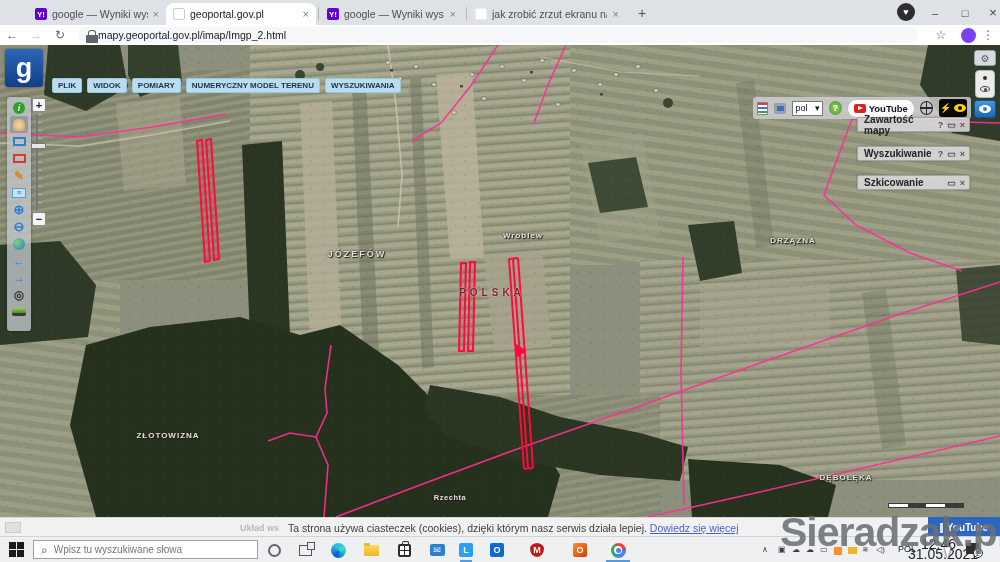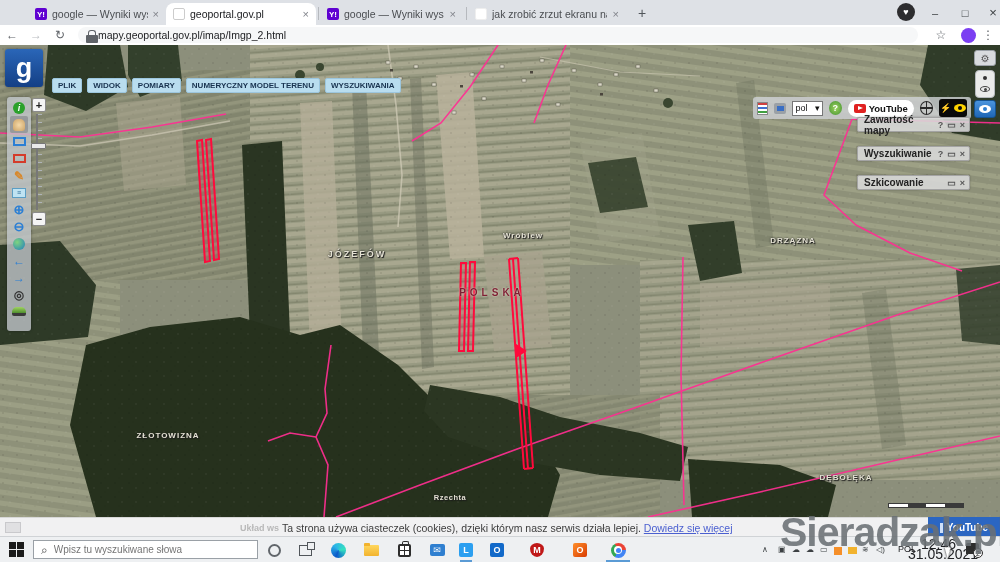--- a/index.html
+++ b/index.html
@@ -148,21 +148,21 @@
   
   #scalebar { left:888px; top:458px; width:76px; height:5px; border:1px solid #3a3a3a; display:flex; }
   #scalebar div { flex:1; } #scalebar div:nth-child(odd) { background:#fff; } #scalebar div:nth-child(even) { background:#3a3a3a; }
 
   
   #cookiebar { left:0; top:517px; width:1000px; height:19px; background:#f1f1f2; border-top:1px solid #d8d8d8;
                z-index:20; font-size:10.5px; color:#3c3c3c; }
   #cookie-left-ic { position:absolute; left:5px; top:4px; width:16px; height:11px; background:#e0e0e2;
                     border:1px solid #c9c9cc; color:#aaa; font-size:7px; text-align:center; line-height:10px; }
   #cookie-status { position:absolute; left:240px; top:5px; color:#9a9a9a; opacity:.65; font-size:9px;font-weight:bold; }
-  #cookie-text { position:absolute; left:282px; top:4px; white-space:nowrap; }
+  #cookie-text { position:absolute; left:288px; top:4px; white-space:nowrap; }
   #cookie-text a { color:#4a5fd0; text-decoration:underline; }
   #rozumiem { position:absolute; left:928px; top:-1px; width:72px; height:21px; background:#2b66c2;
               color:#fff; font-size:10px; font-weight:bold; display:flex; align-items:center; justify-content:center; gap:4px; }
   #rozumiem .rbar { width:3px; height:10px; background:#cfe0f8; }
 
   
   #taskbar { left:0; top:536px; width:1000px; height:26px; background:#eef0f2; border-top:1px solid #d0d3d6;
              z-index:30; }
   #startbtn { left:9px; top:5px; width:15px; height:15px; display:grid; grid-template-columns:7px 7px;
               grid-template-rows:7px 7px; gap:1px; }

